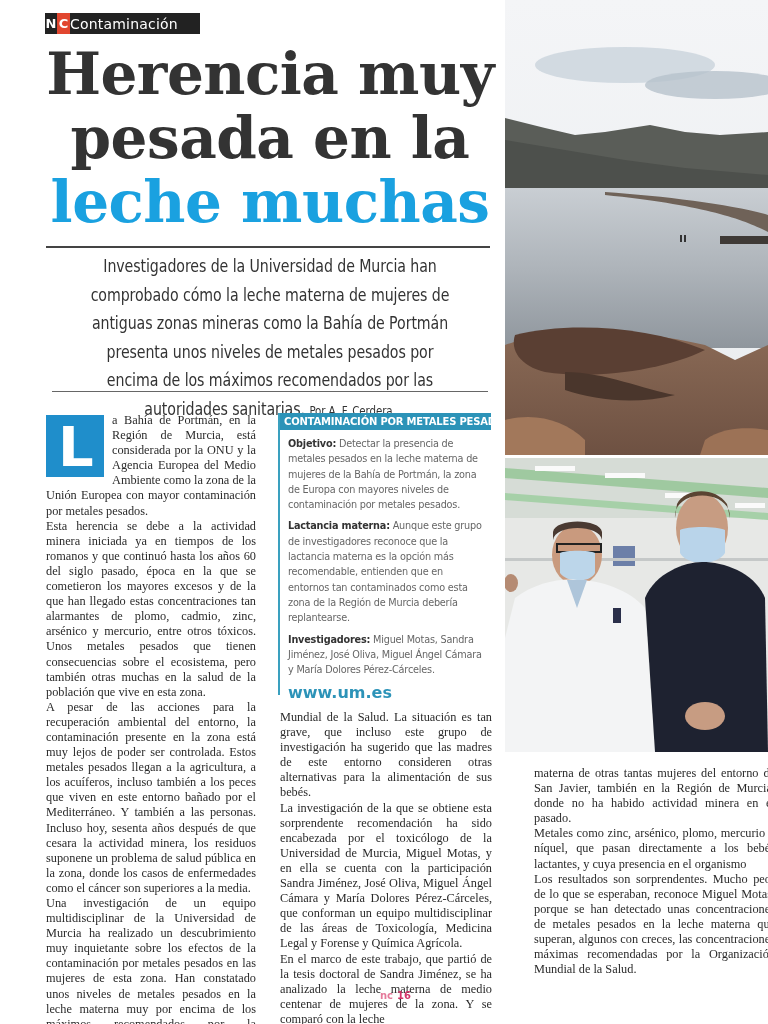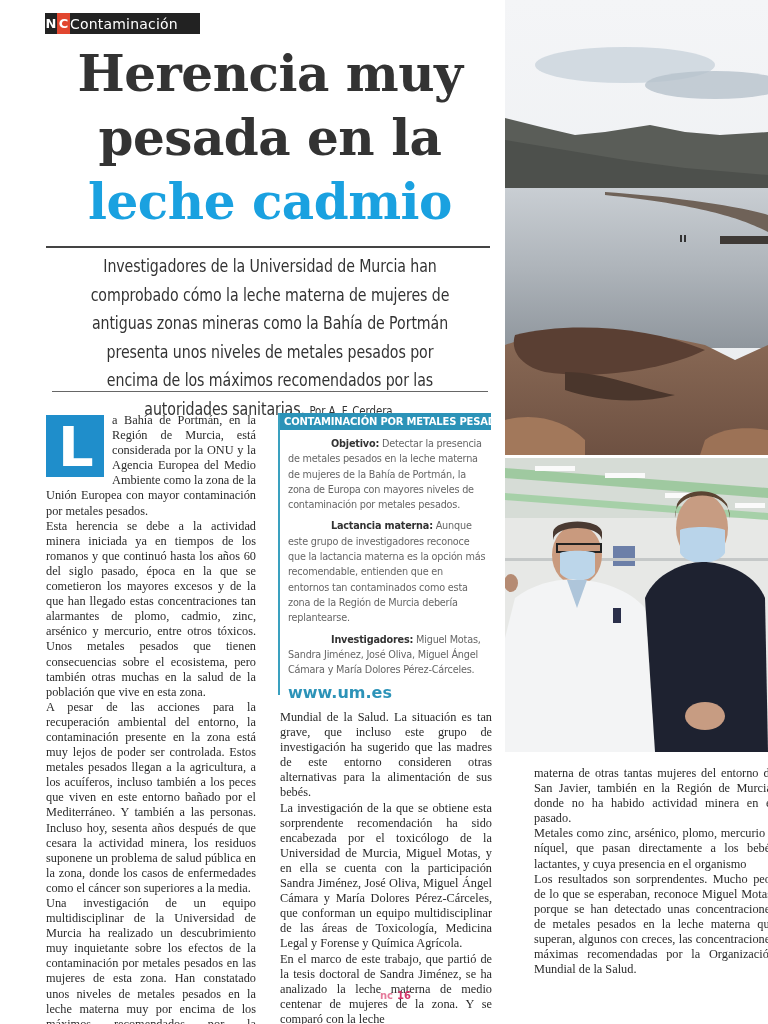--- a/index.html
+++ b/index.html
@@ -6,21 +6,21 @@
     html, body { width: 768px; height: 1024px; background: #ffffff; overflow: hidden; }
     body { position: relative; font-family: "DejaVu Serif", serif; color: #2b2b2b; }
 
     
     .section-tag { position: absolute; left: 45px; top: 13px; height: 21px; width: 155px; background: #222; display: flex; align-items: center; }
     .tag-n { width: 12px; height: 21px; color: #fff; font-family: "DejaVu Sans", sans-serif; font-weight: bold; font-size: 13px; display: flex; align-items: center; justify-content: center; background: #222; }
     .tag-c { width: 13px; height: 21px; color: #fff; font-family: "DejaVu Sans", sans-serif; font-weight: bold; font-size: 13px; display: flex; align-items: center; justify-content: center; background: #e1462f; }
     .tag-label { color: #fff; font-family: "DejaVu Sans", sans-serif; font-size: 14px; letter-spacing: 0.2px; }
 
     
-    .headline { position: absolute; left: 40px; top: 42px; width: 460px; text-align: center; font-family: "DejaVu Serif", serif; font-size: 50px; line-height: 64px; color: #333; letter-spacing: -0.5px; }
+    .headline { position: absolute; left: 40px; top: 42px; width: 460px; text-align: center; font-family: "DejaVu Serif", serif; font-size: 58px; line-height: 64px; color: #333; letter-spacing: -0.5px; }
     .headline .blue { color: #1aa1e0; }
 
     
     .rule-top { position: absolute; left: 46px; top: 246px; width: 444px; height: 2px; background: #444; }
     .rule-bottom { position: absolute; left: 52px; top: 391px; width: 436px; height: 1px; background: #666; }
     .dek { position: absolute; left: 40px; top: 252px; width: 460px; text-align: center; font-family: "DejaVu Sans", sans-serif; font-size: 17.3px; line-height: 28.6px; color: #333; transform: scaleX(0.82); transform-origin: center top; letter-spacing: -0.1px; }
     .dek .byline { font-size: 12.5px; }
 
     
     .col { position: absolute; font-family: "Liberation Serif", "DejaVu Serif", serif; font-size: 12.3px; line-height: 15.1px; color: #2a2a2a; text-align: justify; }
@@ -30,21 +30,21 @@
     .col3 { left: 510px; top: 766px; width: 241px; margin-left: 24px; }
 
     .drop { float: left; width: 58px; height: 62px; background: #1f8ecb; margin: 2px 8px 0 0; position: relative; }
     .drop span { position: absolute; left: 12px; top: 6px; color: #fff; font-family: "DejaVu Sans", sans-serif; font-weight: bold; font-size: 56px; line-height: 52px; }
 
     
     .box { position: absolute; left: 278px; top: 413px; width: 213px; height: 282px; border-left: 2px solid #3aa0bf; }
     .box-head { background: #2c93b8; color: #fff; font-family: "DejaVu Sans", sans-serif; font-size: 10px; font-weight: bold; padding: 3px 4px; letter-spacing: -0.2px; white-space: nowrap; }
     .box-body { padding: 6px 4px 0 8px; font-family: "DejaVu Sans", sans-serif; font-size: 9.7px; line-height: 15.3px; color: #666; letter-spacing: -0.2px; }
     .box-body p { margin-bottom: 6px; }
-    .box-body b { color: #333; margin-left: 43px; }
+    .box-body b { color: #333; }
     .box-link { font-family: "DejaVu Sans", sans-serif; font-size: 16px; font-weight: bold; color: #2c93b8; padding-left: 8px; margin-top: 2px; display: block; }
 
     
     .photo { position: absolute; overflow: hidden; }
     .photo-bay { left: 505px; top: 0; width: 263px; height: 455px; }
     .photo-lab { left: 505px; top: 458px; width: 263px; height: 294px; }
 
     
     .folio { position: absolute; left: 380px; top: 990px; font-family: "DejaVu Sans", sans-serif; font-weight: bold; font-size: 10px; color: #d2356a; }
     .folio .mag { color: #e57a9b; margin-right: 4px; font-weight: bold; }
@@ -54,21 +54,21 @@
 
 <div class="section-tag">
   <span class="tag-n">N</span>
   <span class="tag-c">C</span>
   <span class="tag-label">Contaminación</span>
 </div>
 
 <h1 class="headline">
   <div>Herencia muy</div>
   <div>pesada en la</div>
-  <div class="blue">leche cadmio</div>
+  <div class="blue">leche muchas</div>
 </h1>
 
 <div class="rule-top"></div>
 <div class="dek">
   <span>Investigadores de la Universidad de Murcia han comprobado cómo la leche materna de mujeres de antiguas zonas mineras como la Bahía de Portmán presenta unos niveles de metales pesados por encima de los máximos recomendados por las autoridades sanitarias.</span>
   <span class="byline">Por A. F. Cerdera.</span>
 </div>
 <div class="rule-bottom"></div>
 
 <div class="col col1">

